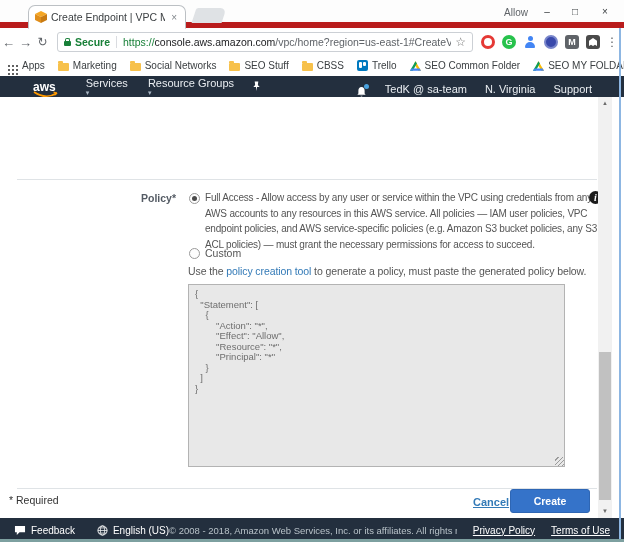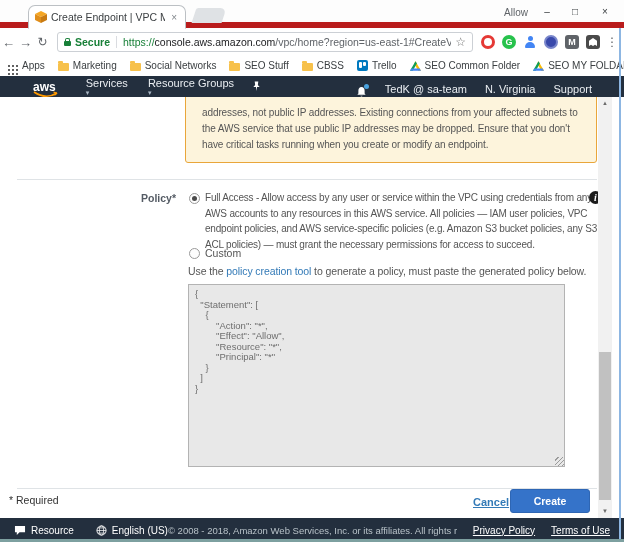--- a/index.html
+++ b/index.html
@@ -235,23 +235,20 @@
           <span class="caret" data-interactable="false">▾</span>
         </div>
       <div class="nav-item" data-interactable="true">
           <span data-interactable="false">Support</span>
           <span class="caret" data-interactable="false">▾</span>
         </div>
     </div>
   </div>
 
   <div class="content" data-interactable="false">
-    <div class="warnbox" data-interactable="false">
-      <p data-interactable="false">addresses, not public IP addresses. Existing connections from your affected subnets to the AWS service that use public IP addresses may be dropped. Ensure that you don't have critical tasks running when you create or modify an endpoint.</p>
-    </div>
     <div class="divider div1" data-interactable="false"></div>
 
     <div class="policy-label" data-interactable="false">Policy*</div>
     <span class="radio checked r1" data-interactable="true"></span>
     <p class="fa-text" data-interactable="false">Full Access - Allow access by any user or service within the VPC using credentials from any AWS accounts to any resources in this AWS service. All policies — IAM user policies, VPC endpoint policies, and AWS service-specific policies (e.g. Amazon S3 bucket policies, any S3 ACL policies) — must grant the necessary permissions for access to succeed.</p>
     <div class="info" data-interactable="true">i</div>
 
     <span class="radio r2" data-interactable="true"></span>
     <span class="custom-label" data-interactable="true">Custom</span>
 
@@ -281,21 +278,21 @@
     <div class="sb-arrow sb-up" data-interactable="true">▲</div>
     <div class="sb-thumb" data-interactable="true"></div>
     <div class="sb-arrow sb-down" data-interactable="true">▼</div>
   </div>
 
   <div class="footer" data-interactable="false">
     <div class="f-item" data-interactable="true">
       <svg width="12" height="11" viewBox="0 0 13 12" data-interactable="false">
           <path d="M1 1 h11 v7 h-6 l-3 3 v-3 h-2 z" fill="#fff"></path>
         </svg>
-      <span data-interactable="false">Resource</span>
+      <span data-interactable="false">Feedback</span>
     </div>
     <div class="f-item f-lang" data-interactable="true">
       <svg width="11" height="11" viewBox="0 0 12 12" data-interactable="false">
           <circle cx="6" cy="6" r="5" fill="none" stroke="#fff"></circle>
           <ellipse cx="6" cy="6" rx="2.3" ry="5" fill="none" stroke="#fff" stroke-width="0.8"></ellipse>
           <path d="M1 6 h10 M1.8 3.2 h8.4 M1.8 8.8 h8.4" stroke="#fff" stroke-width="0.8" fill="none"></path>
         </svg>
       <span data-interactable="false">English (US)</span>
     </div>
     <div class="f-copy" data-interactable="false">© 2008 - 2018, Amazon Web Services, Inc. or its affiliates. All rights reserved.</div>

